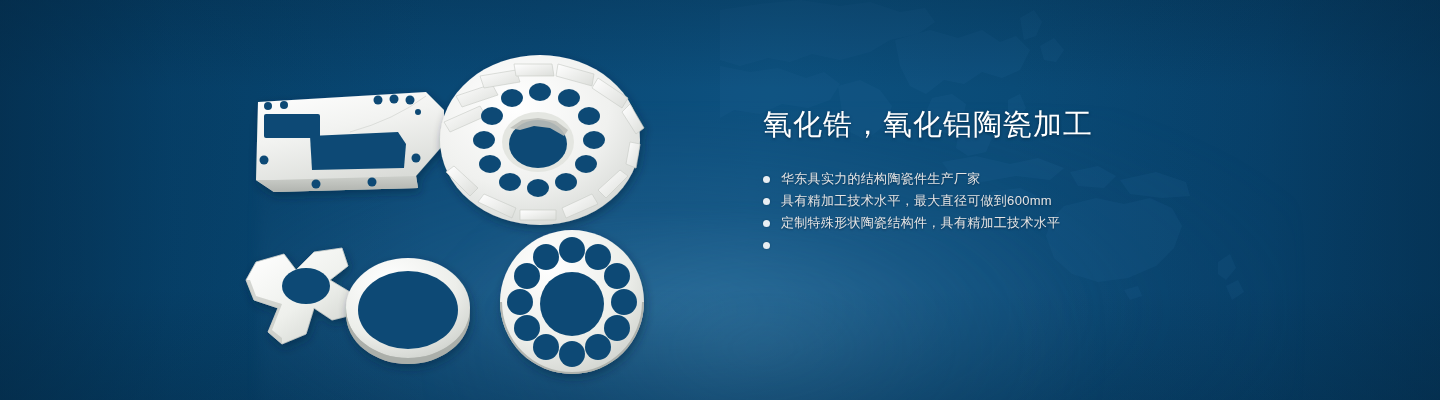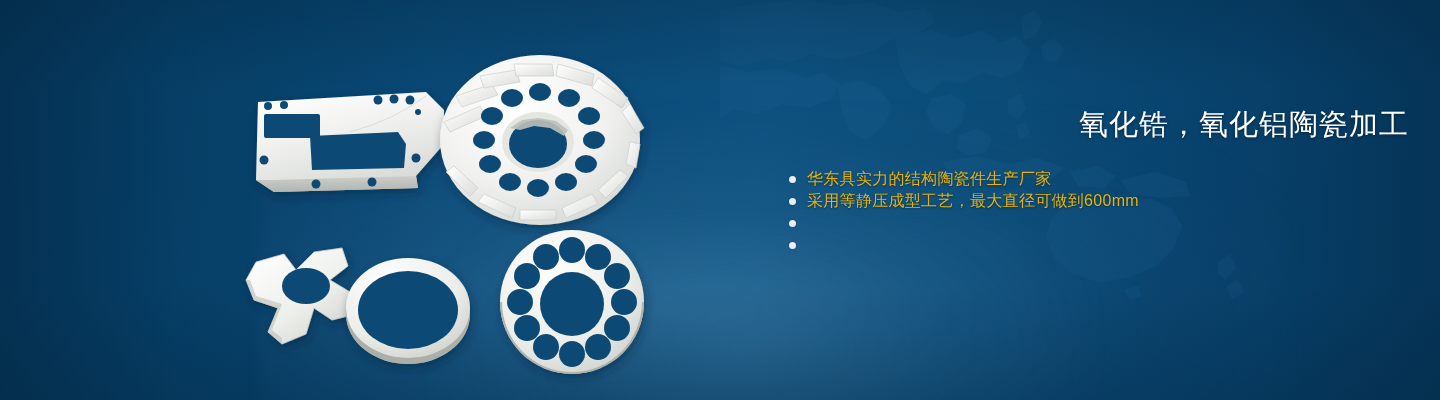--- a/index.html
+++ b/index.html
@@ -101,24 +101,23 @@
     left: 230px;
     top: 40px;
     width: 470px;
     height: 330px;
   }
   .products svg { display: block; width: 100%; height: 100%; overflow: visible; }
 
   
   .copy {
     position: absolute;
-    left: 789px;
+    left: 763px;
     top: 104px;
     width: 620px;
-    text-align: right;
   }
 
   .headline {
     font-size: 29px;
     line-height: 40px;
     letter-spacing: 1px;
     color: #ffffff;
     font-weight: 400;
     text-shadow: 0 1px 3px rgba(0,20,40,0.55);
     white-space: nowrap;
@@ -140,23 +139,23 @@
     flex: 0 0 auto;
     width: 7px;
     height: 7px;
     border-radius: 50%;
     background: #e8eef3;
     margin-right: 11px;
     box-shadow: 0 0 2px rgba(0,0,0,0.25);
   }
 
   .bullet-text {
-    font-size: 16px;
+    font-size: 13px;
     line-height: 22px;
-    color: #eab308;
+    color: #e5e5e5;
     letter-spacing: 0.3px;
     text-shadow: 0 1px 2px rgba(0,15,35,0.45);
   }
 </style>
 </head>
 <body>
 
 <div class="banner">
 
   <div class="bg-base"></div>
@@ -345,24 +344,25 @@
 
     <div class="headline">氧化锆，氧化铝陶瓷加工</div>
 
     <ul class="bullets">
       <li class="bullet">
         <span class="bullet-dot"></span>
         <span class="bullet-text">华东具实力的结构陶瓷件生产厂家</span>
       </li>
       <li class="bullet">
         <span class="bullet-dot"></span>
-        <span class="bullet-text">采用等静压成型工艺，最大直径可做到600mm</span>
+        <span class="bullet-text">具有精加工技术水平，最大直径可做到600mm</span>
       </li>
       <li class="bullet">
         <span class="bullet-dot"></span>
+        <span class="bullet-text">定制特殊形状陶瓷结构件，具有精加工技术水平</span>
       </li>
       <li class="bullet">
         <span class="bullet-dot"></span>
       </li>
     </ul>
 
   </div>
 </div>
 
 </body></html>

